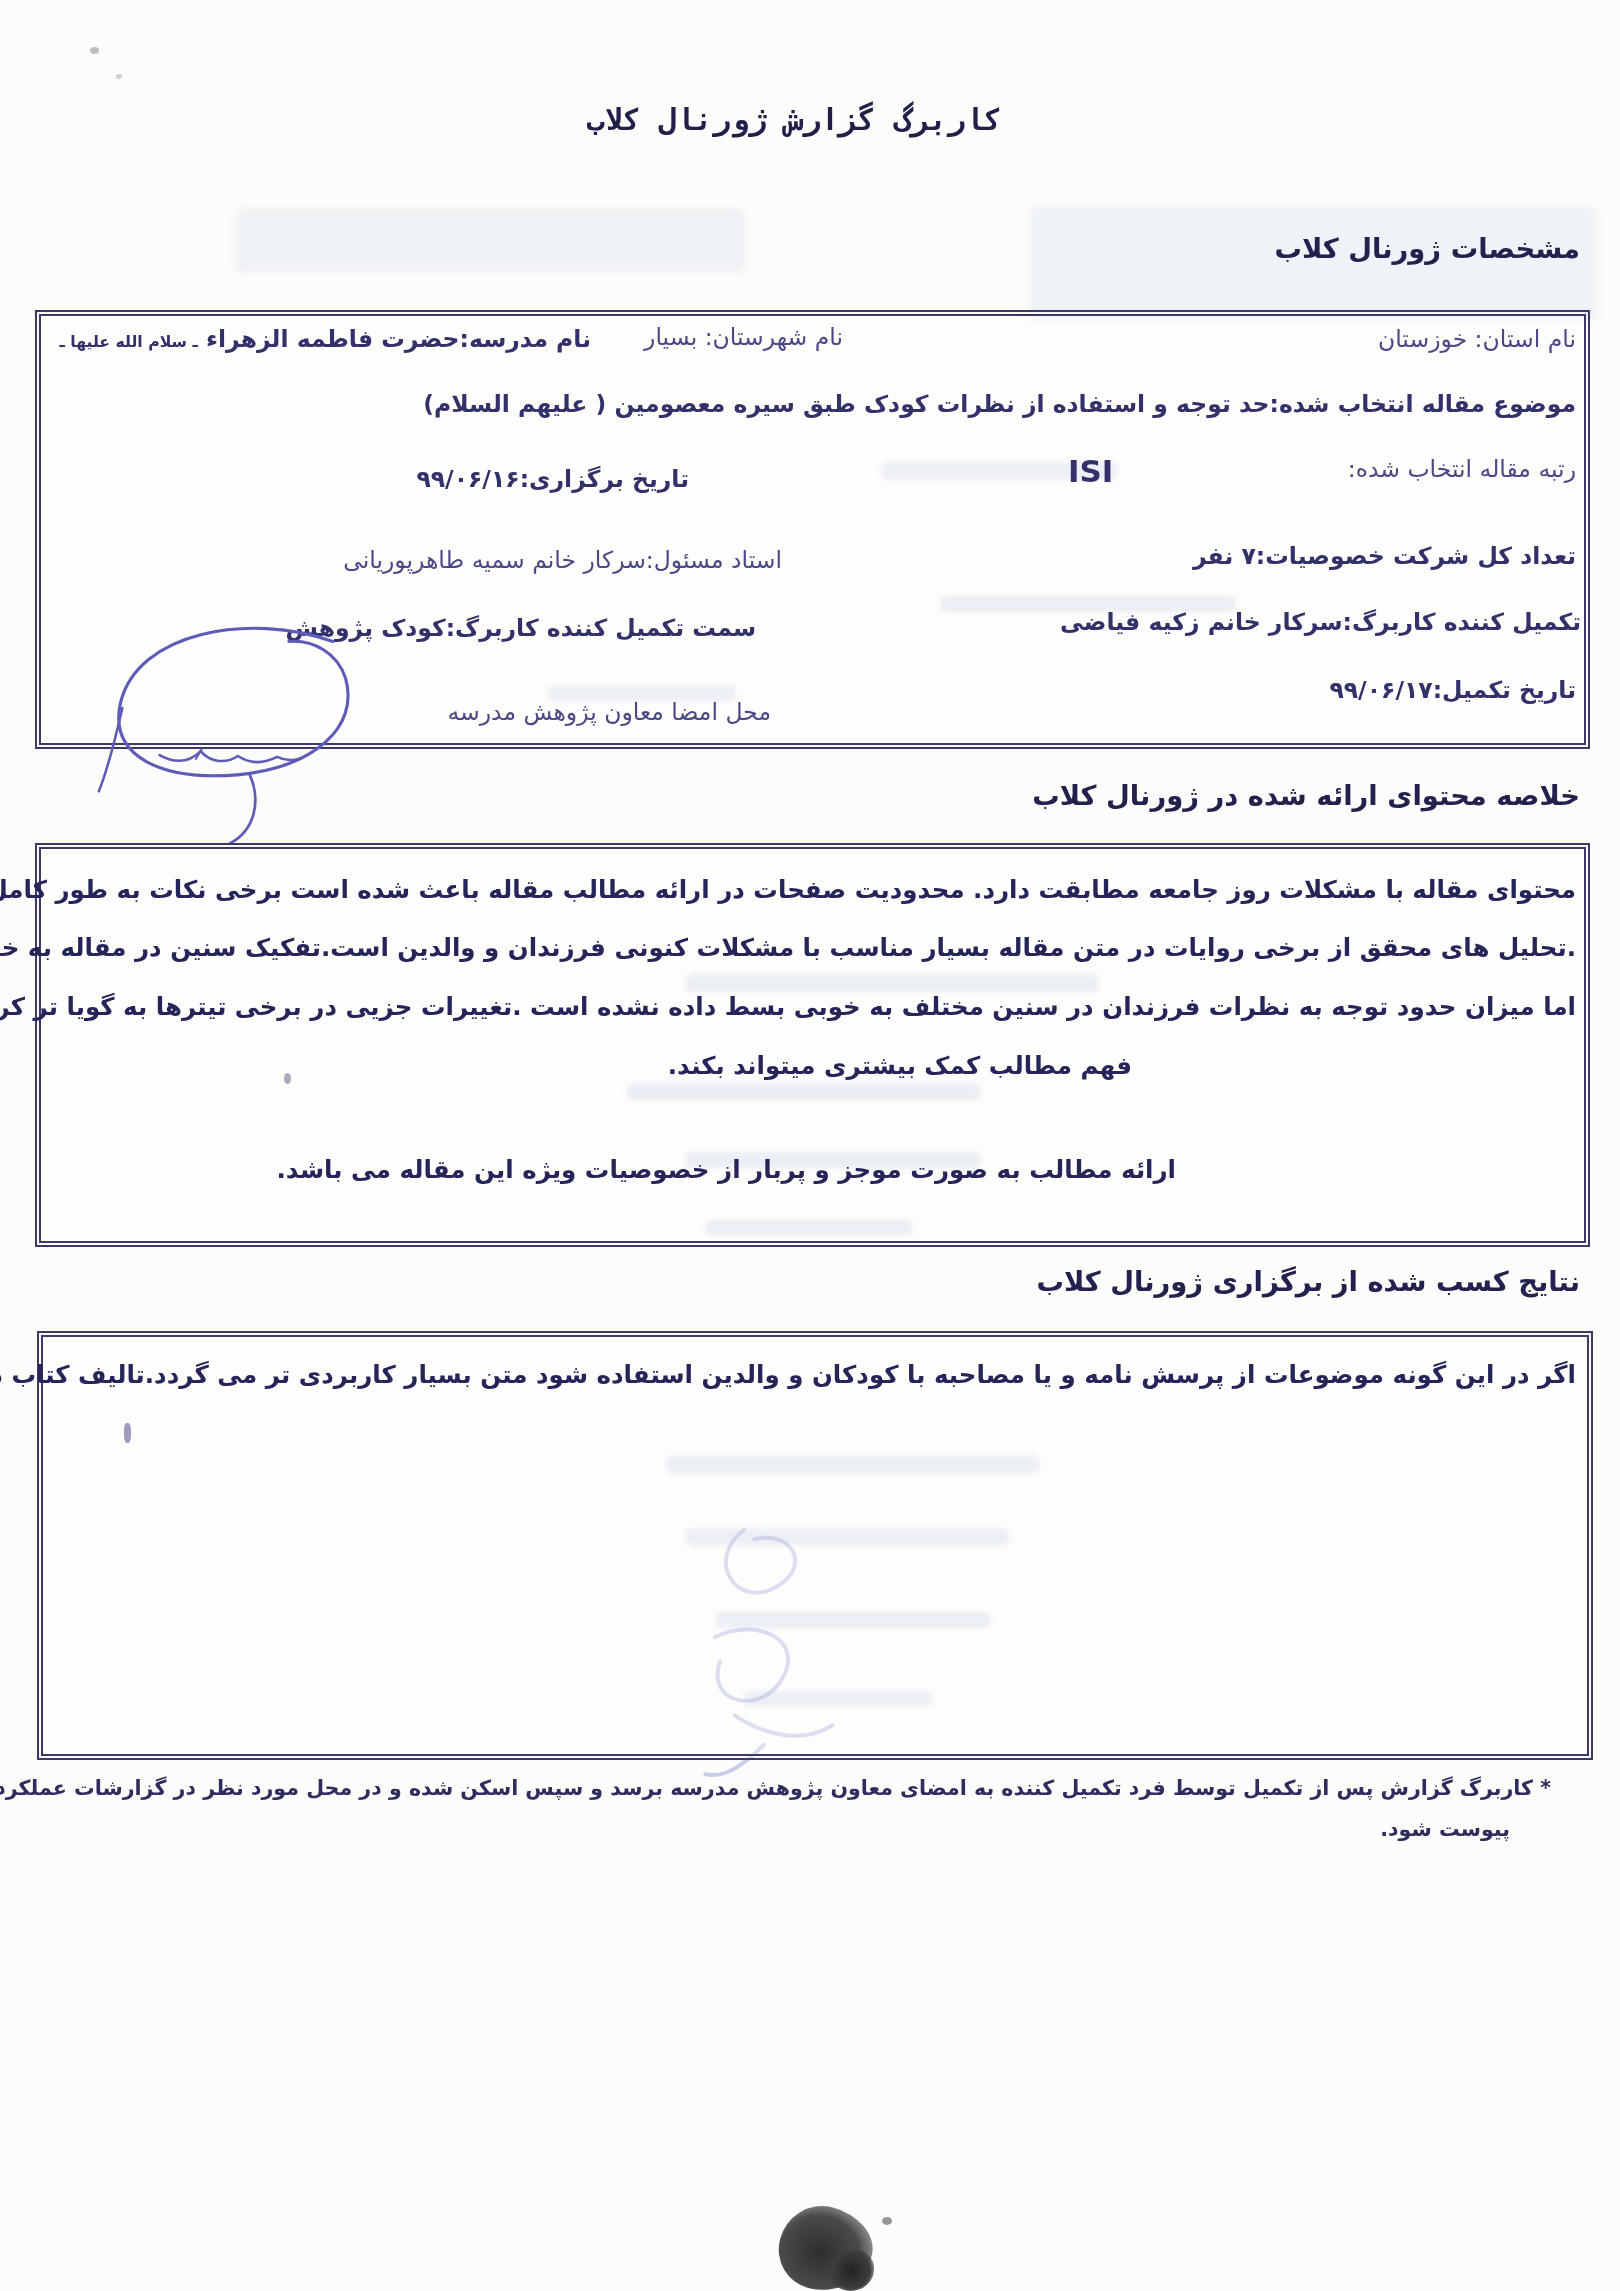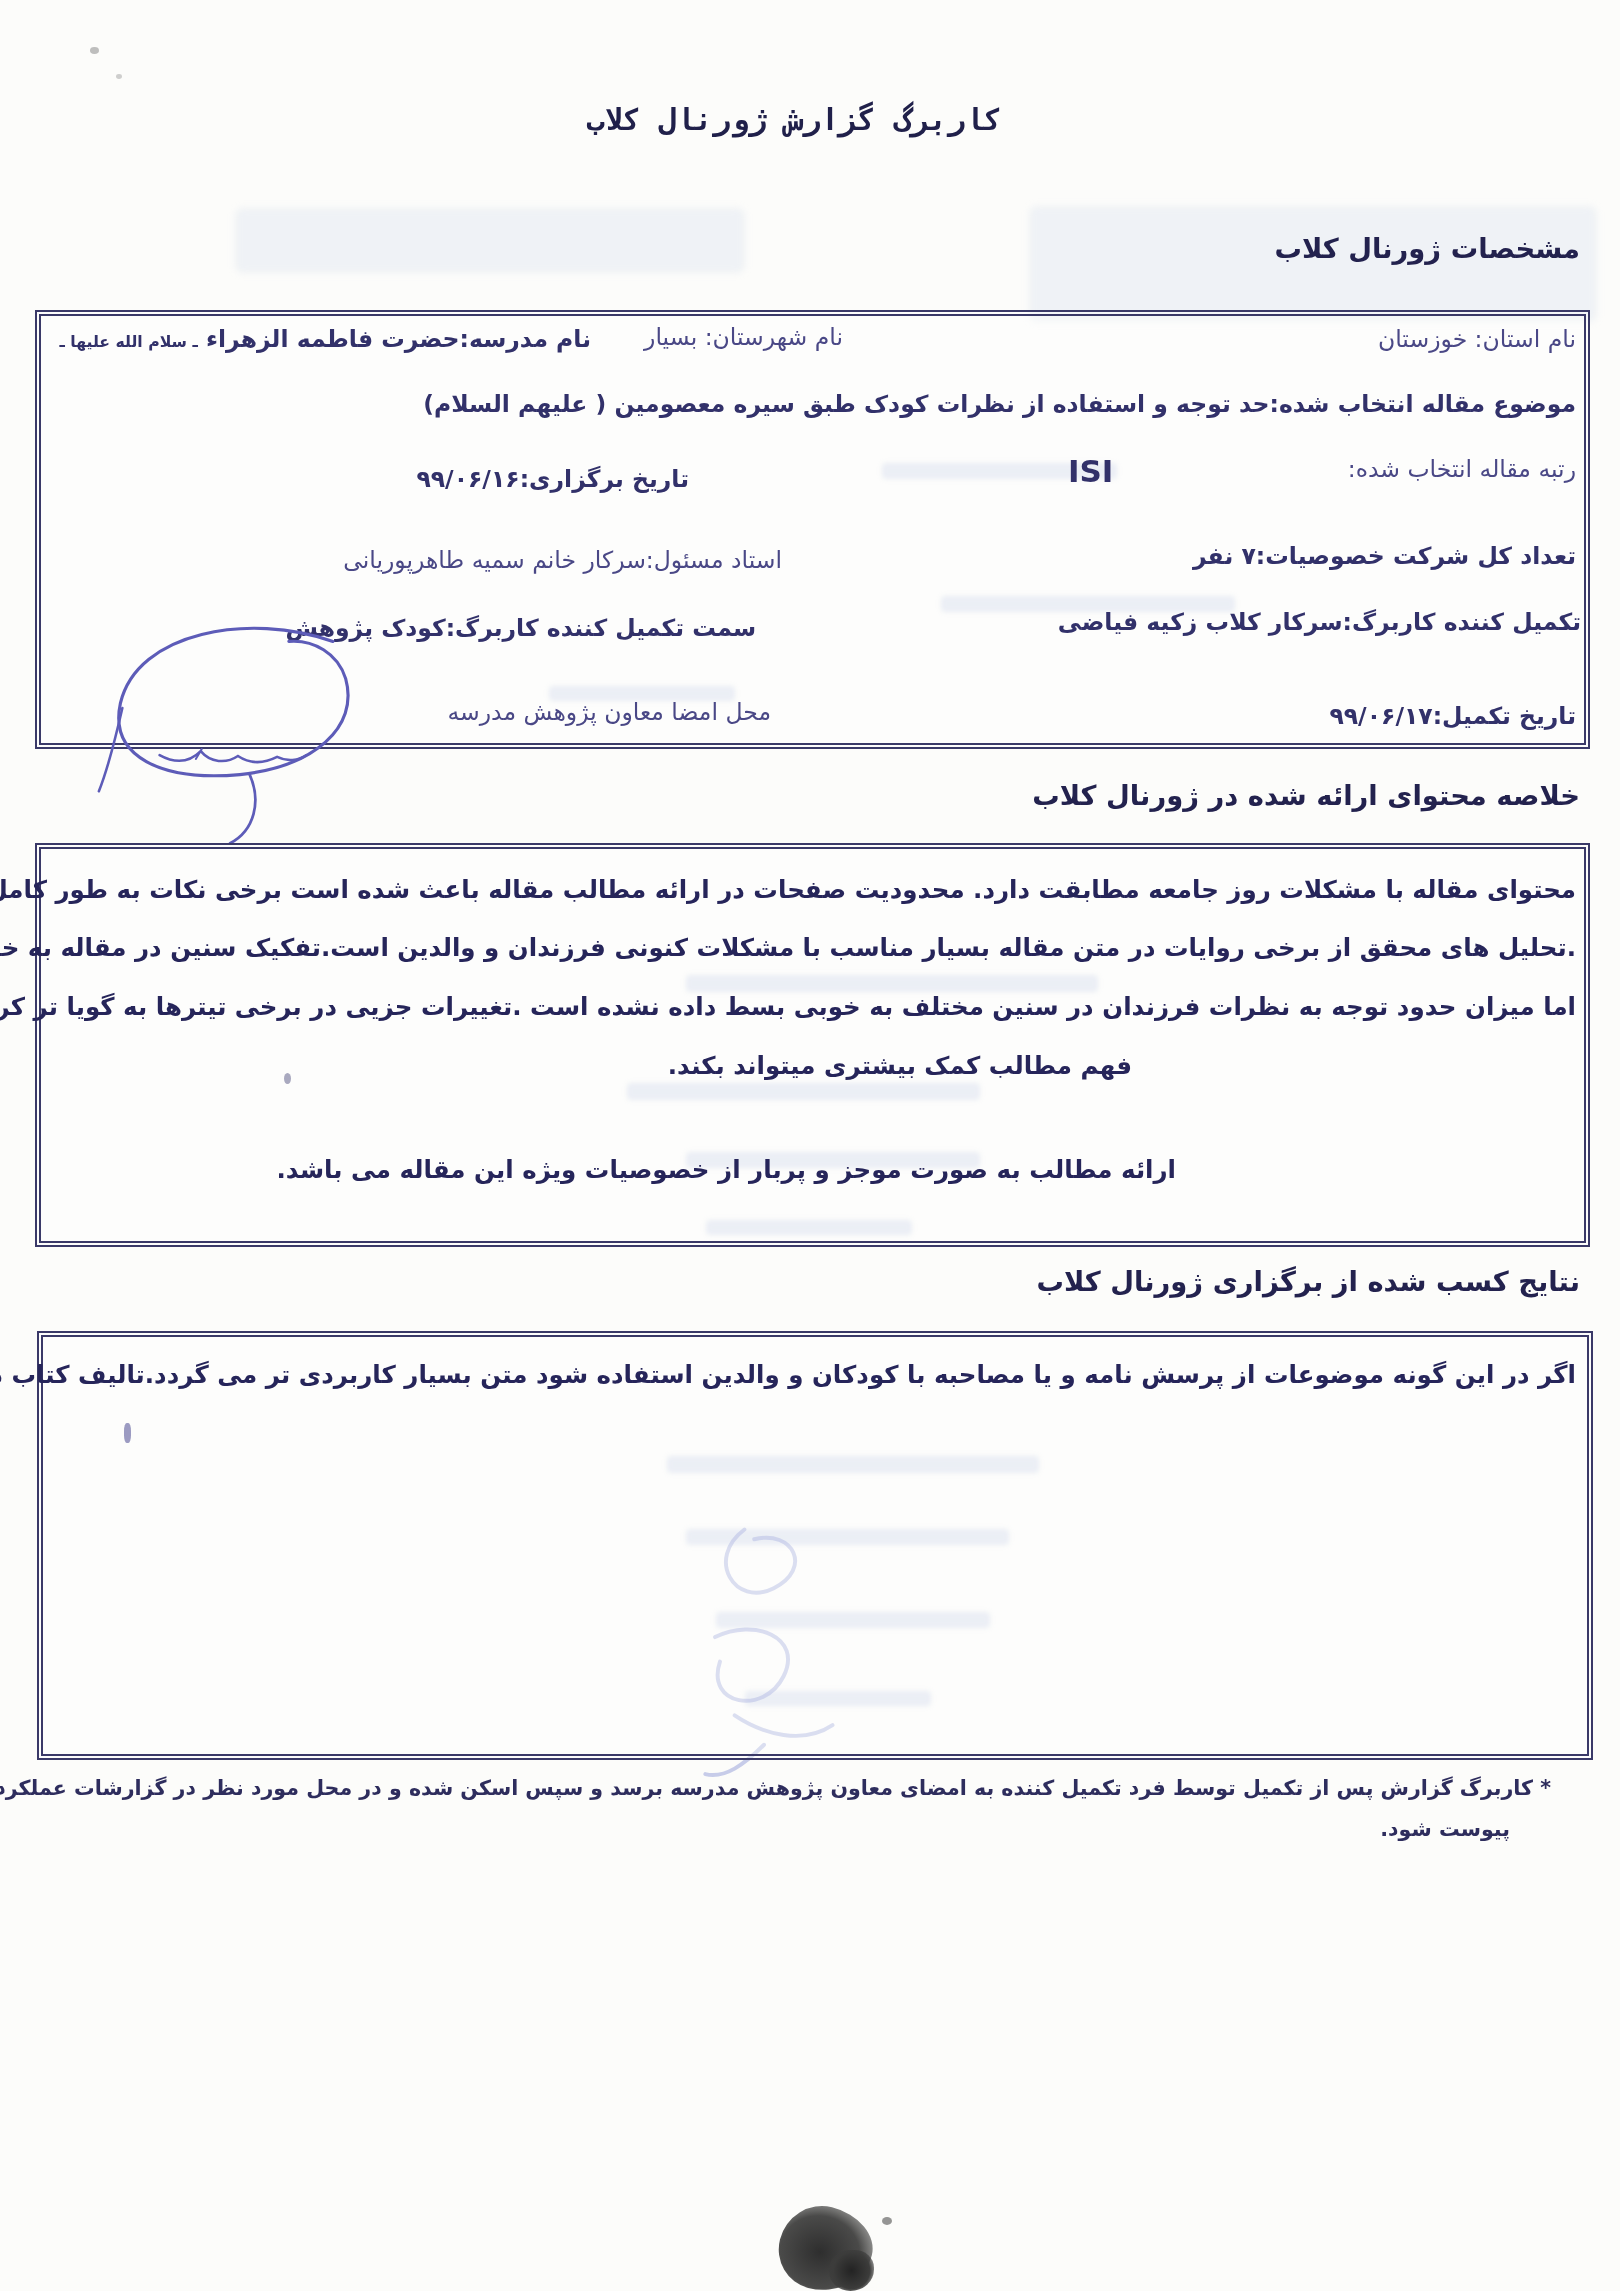--- a/index.html
+++ b/index.html
@@ -87,24 +87,24 @@
 
   <span class="abs field bold" style="right:44px;top:390px;">موضوع مقاله انتخاب شده:حد توجه و استفاده از نظرات کودک طبق سیره معصومین ( علیهم السلام)</span>
 
   <span class="abs field" style="right:44px;top:455px;">رتبه مقاله انتخاب شده:</span>
   <span class="abs field bold ltr" style="left:1068px;top:453px;font-size:31px;">ISI</span>
   <span class="abs field bold" style="right:931px;top:465px;">تاریخ برگزاری:۹۹/۰۶/۱۶</span>
 
   <span class="abs field bold" style="right:44px;top:542px;">تعداد کل شرکت خصوصیات:۷ نفر</span>
   <span class="abs field" style="right:838px;top:546px;">استاد مسئول:سرکار خانم سمیه طاهرپوریانی</span>
 
-  <span class="abs field bold" style="right:39px;top:608px;">تکمیل کننده کاربرگ:سرکار کلاب زکیه فیاضی</span>
+  <span class="abs field bold" style="right:39px;top:608px;">تکمیل کننده کاربرگ:سرکار خانم زکیه فیاضی</span>
   <span class="abs field bold" style="right:864px;top:614px;">سمت تکمیل کننده کاربرگ:کودک پژوهش</span>
 
-  <span class="abs field bold" style="right:44px;top:702px;margin-left:15px;">تاریخ تکمیل:۹۹/۰۶/۱۷</span>
+  <span class="abs field bold" style="right:44px;top:676px;margin-left:15px;">تاریخ تکمیل:۹۹/۰۶/۱۷</span>
   <span class="abs field" style="right:849px;top:698px;">محل امضا معاون پژوهش مدرسه</span>
 
   <svg class="abs" style="left:93px;top:610px;" width="284" height="245" viewBox="0 0 290 250">
     <g fill="none" stroke="#5d5cb8" stroke-linecap="round">
       <path d="M245 32 C 160 2, 45 22, 28 95 C 16 150, 70 175, 150 168 C 225 160, 272 120, 258 70 C 250 44, 225 30, 200 32" stroke-width="3.2"></path>
       <path d="M30 100 C 22 135, 14 165, 6 185" stroke-width="2.6"></path>
       <path d="M68 148 c 18 10, 32 6, 42 -4 c 10 12, 26 13, 38 5 c 12 8, 26 8, 40 1 c 10 5, 22 4, 30 -2" stroke-width="2.6"></path>
       <path d="M160 168 C 172 195, 165 225, 140 238" stroke-width="2.8"></path>
       <path d="M105 152 l 6 -10" stroke-width="2"></path>
     </g>

